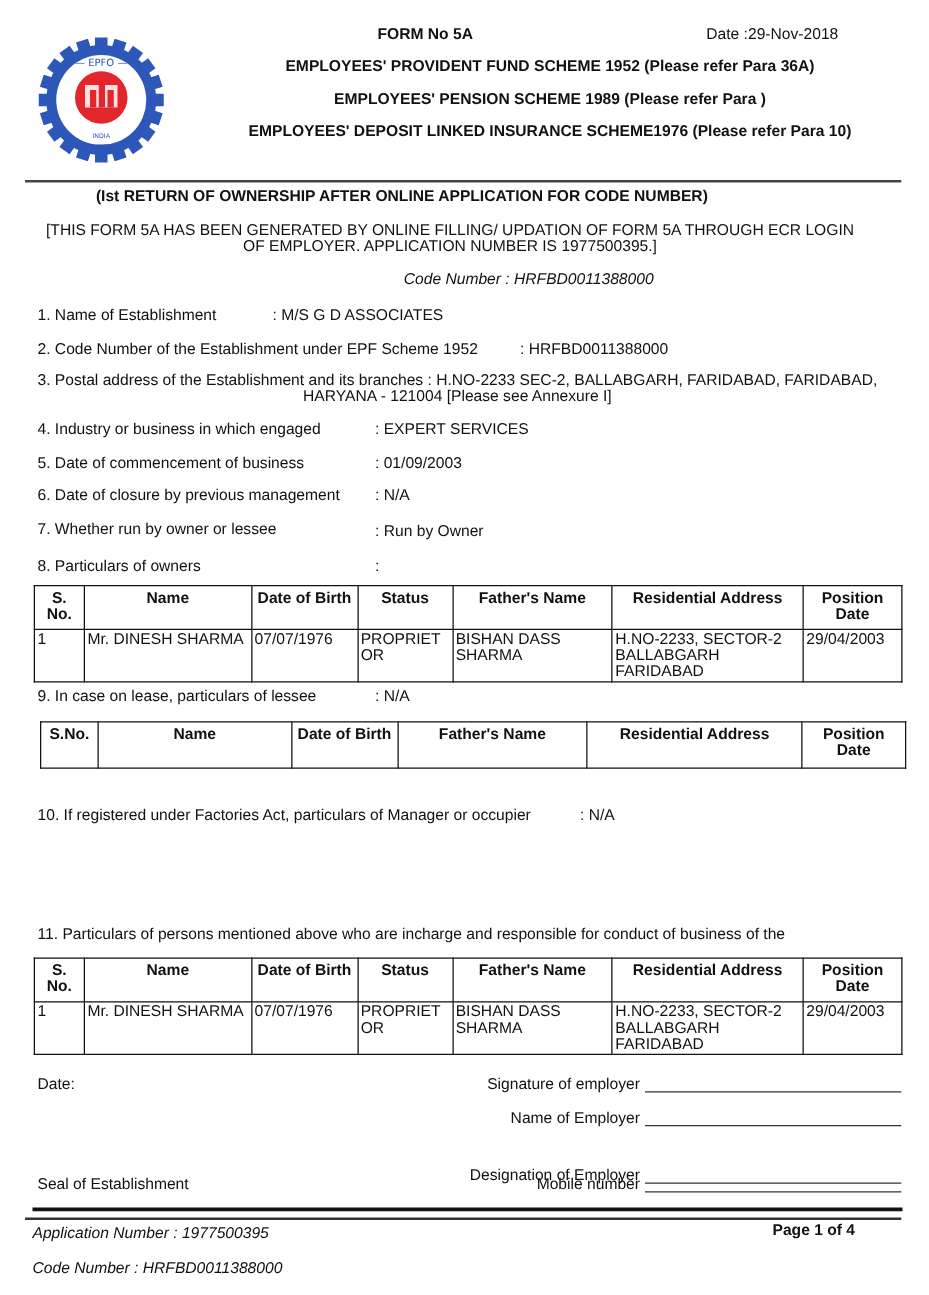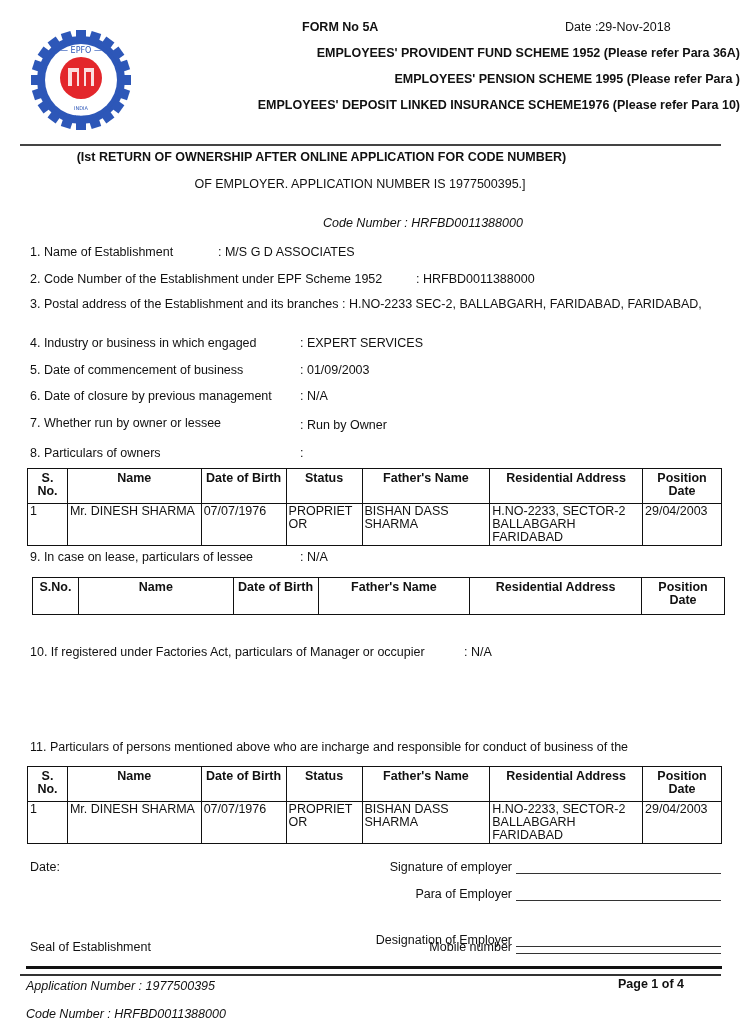--- a/index.html
+++ b/index.html
@@ -1,21 +1,21 @@
 <!DOCTYPE html>
 <html><head>
 <meta charset="utf-8">
 <style>
   html, body { margin:0; padding:0; background:#ffffff; }
   body { width:743px; height:1036px; position:relative; font-family:"Liberation Sans", sans-serif; color:#111; font-size:12.5px; overflow:hidden; }
   .abs { position:absolute; white-space:nowrap; }
   .bold { font-weight:bold; }
   .ital { font-style:italic; }
   #logo { position:absolute; left:26px; top:28px; width:110px; height:104px; }
-  .hdr { position:absolute; left:140px; width:600px; text-align:right; font-weight:bold; font-size:12.5px; }
+  .hdr { position:absolute; left:140px; width:600px; text-align:center; font-weight:bold; font-size:12.5px; }
   .rule-top { position:absolute; left:20px; width:701px; top:144px; height:2px; background:#444; }
   .row { position:absolute; left:30px; font-size:12.5px; white-space:nowrap; }
   .val { position:absolute; white-space:nowrap; }
   table.grid { position:absolute; border-collapse:collapse; font-size:12.5px; }
   table.grid th, table.grid td { border:1.5px solid #111; vertical-align:top; padding:1px 2px; line-height:13px;margin-left:20px; }
   table.grid th { font-weight:bold; text-align:center; padding-top:3px; }
   table.grid td { height:38px; }
   table.grid tr.hrow th { height:30px; }
   .sigrow { position:absolute; right:22px; font-size:12.5px; white-space:nowrap; }
   .sigline { display:inline-block; width:205px; border-bottom:1px solid #333; height:12px; vertical-align:bottom; margin-left:4px; }
@@ -58,41 +58,43 @@
   <rect x="53" y="40" width="5" height="18" fill="#e3262b"></rect>
   <rect x="60" y="44" width="5" height="14" fill="#e3262b"></rect>
   <text x="55" y="25" text-anchor="middle" font-size="8" fill="#2d57b8" font-family="DejaVu Sans, sans-serif">— EPFO —</text>
   <text x="55" y="82" text-anchor="middle" font-size="5" fill="#2d57b8" font-family="DejaVu Sans, sans-serif">INDIA</text>
   <text x="55" y="92" text-anchor="middle" font-size="7" fill="#2d57b8" font-family="DejaVu Sans, sans-serif">भारत</text>
 </svg>
 
 <div class="abs bold" style="left:302px;top:20px;">FORM No 5A</div>
 <div class="abs" style="left:565px;top:20px;">Date :29-Nov-2018</div>
 <div class="hdr" style="top:46px;">EMPLOYEES' PROVIDENT FUND SCHEME 1952 (Please refer Para 36A)</div>
-<div class="hdr" style="top:72px;">EMPLOYEES' PENSION SCHEME 1995 (Please refer Para )</div>
+<div class="hdr" style="top:72px;">EMPLOYEES' PENSION SCHEME 1989 (Please refer Para )</div>
 <div class="hdr" style="top:98px;">EMPLOYEES' DEPOSIT LINKED INSURANCE SCHEME1976 (Please refer Para 10)</div>
 
 <div class="rule-top"></div>
 
 <div class="abs bold" style="left:0;width:643px;text-align:center;top:150px;">(Ist RETURN OF OWNERSHIP AFTER ONLINE APPLICATION FOR CODE NUMBER)</div>
 <div class="abs" style="left:0;width:720px;text-align:center;top:178px;line-height:13px;">
+  <div>[THIS FORM 5A HAS BEEN GENERATED BY ONLINE FILLING/ UPDATION OF FORM 5A THROUGH ECR LOGIN</div>
   <div>OF EMPLOYER. APPLICATION NUMBER IS 1977500395.]</div>
 </div>
 <div class="abs ital" style="left:323px;top:216px;">Code Number : HRFBD0011388000</div>
 
 <div class="row" style="top:245px;">
   <span>1. Name of Establishment</span>
   <span class="val" style="left:188px;">:  M/S G D ASSOCIATES</span>
 </div>
 <div class="row" style="top:272px;">
   <span>2. Code Number of the Establishment under EPF Scheme 1952</span>
   <span class="val" style="left:386px;">:  HRFBD0011388000</span>
 </div>
 <div class="row" style="top:298px;line-height:13px;text-align:center;">
   <div>3. Postal address of the Establishment and its branches : H.NO-2233 SEC-2, BALLABGARH, FARIDABAD, FARIDABAD,</div>
+  <div>HARYANA - 121004    [Please see Annexure I]</div>
 </div>
 <div class="row" style="top:336px;">
   <span>4. Industry or business in which engaged</span>
   <span class="val" style="left:270px;">:  EXPERT SERVICES</span>
 </div>
 <div class="row" style="top:363px;">
   <span>5. Date of commencement of business</span>
   <span class="val" style="left:270px;">:  01/09/2003</span>
 </div>
 <div class="row" style="top:389px;">
@@ -207,21 +209,21 @@
 </tbody>
   </table>
 
 <div class="abs" style="left:30px;top:860px;">Date:</div>
 <div class="abs" style="left:30px;top:940px;">Seal of Establishment</div>
 
 <div class="sigrow" style="top:860px;">
   <span>Signature of employer</span><span class="sigline"></span>
 </div>
 <div class="sigrow" style="top:887px;">
-  <span>Para of Employer</span><span class="sigline"></span>
+  <span>Name of Employer</span><span class="sigline"></span>
 </div>
 <div class="sigrow" style="top:933px;">
   <span>Designation of Employer</span><span class="sigline"></span>
 </div>
 <div class="sigrow" style="top:940px;">
   <span>Mobile number</span><span class="sigline"></span>
 </div>
 
 <div class="rule-thick"></div>
 <div class="rule-thin"></div>

